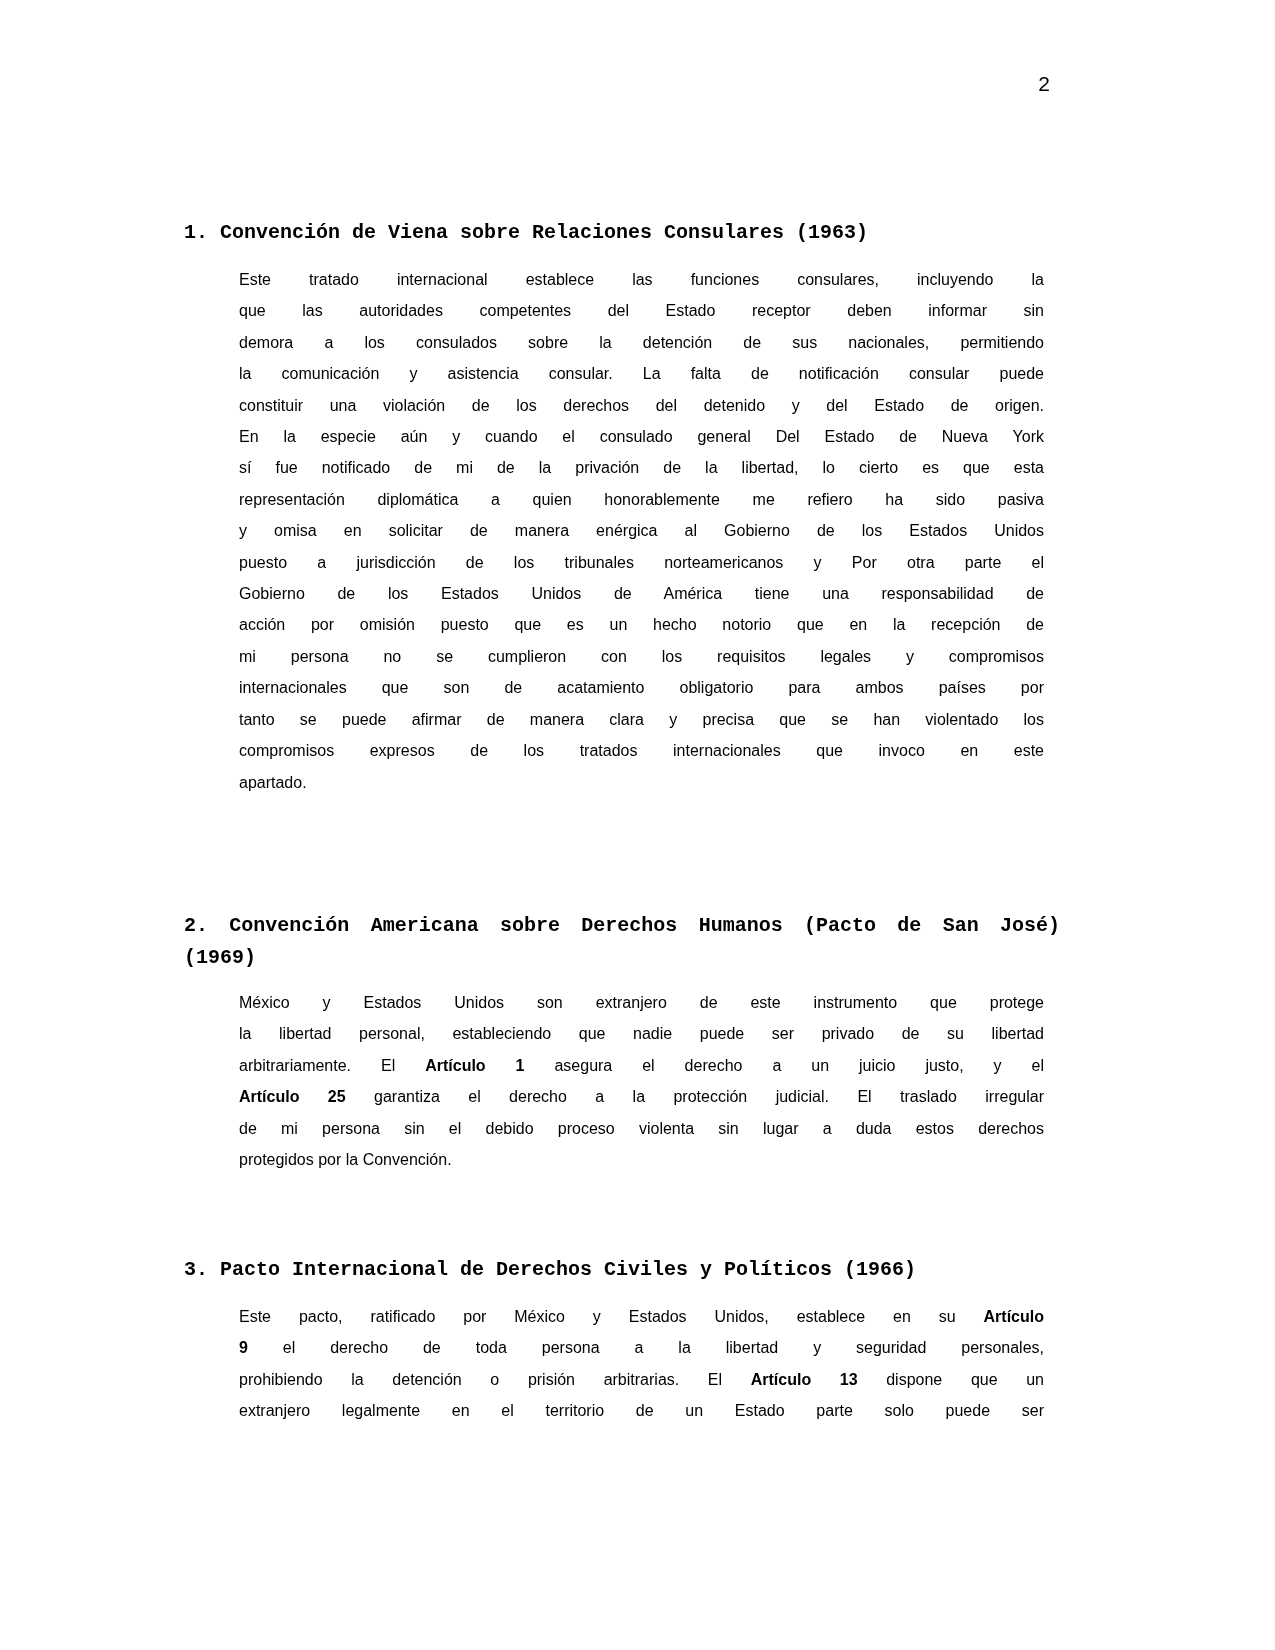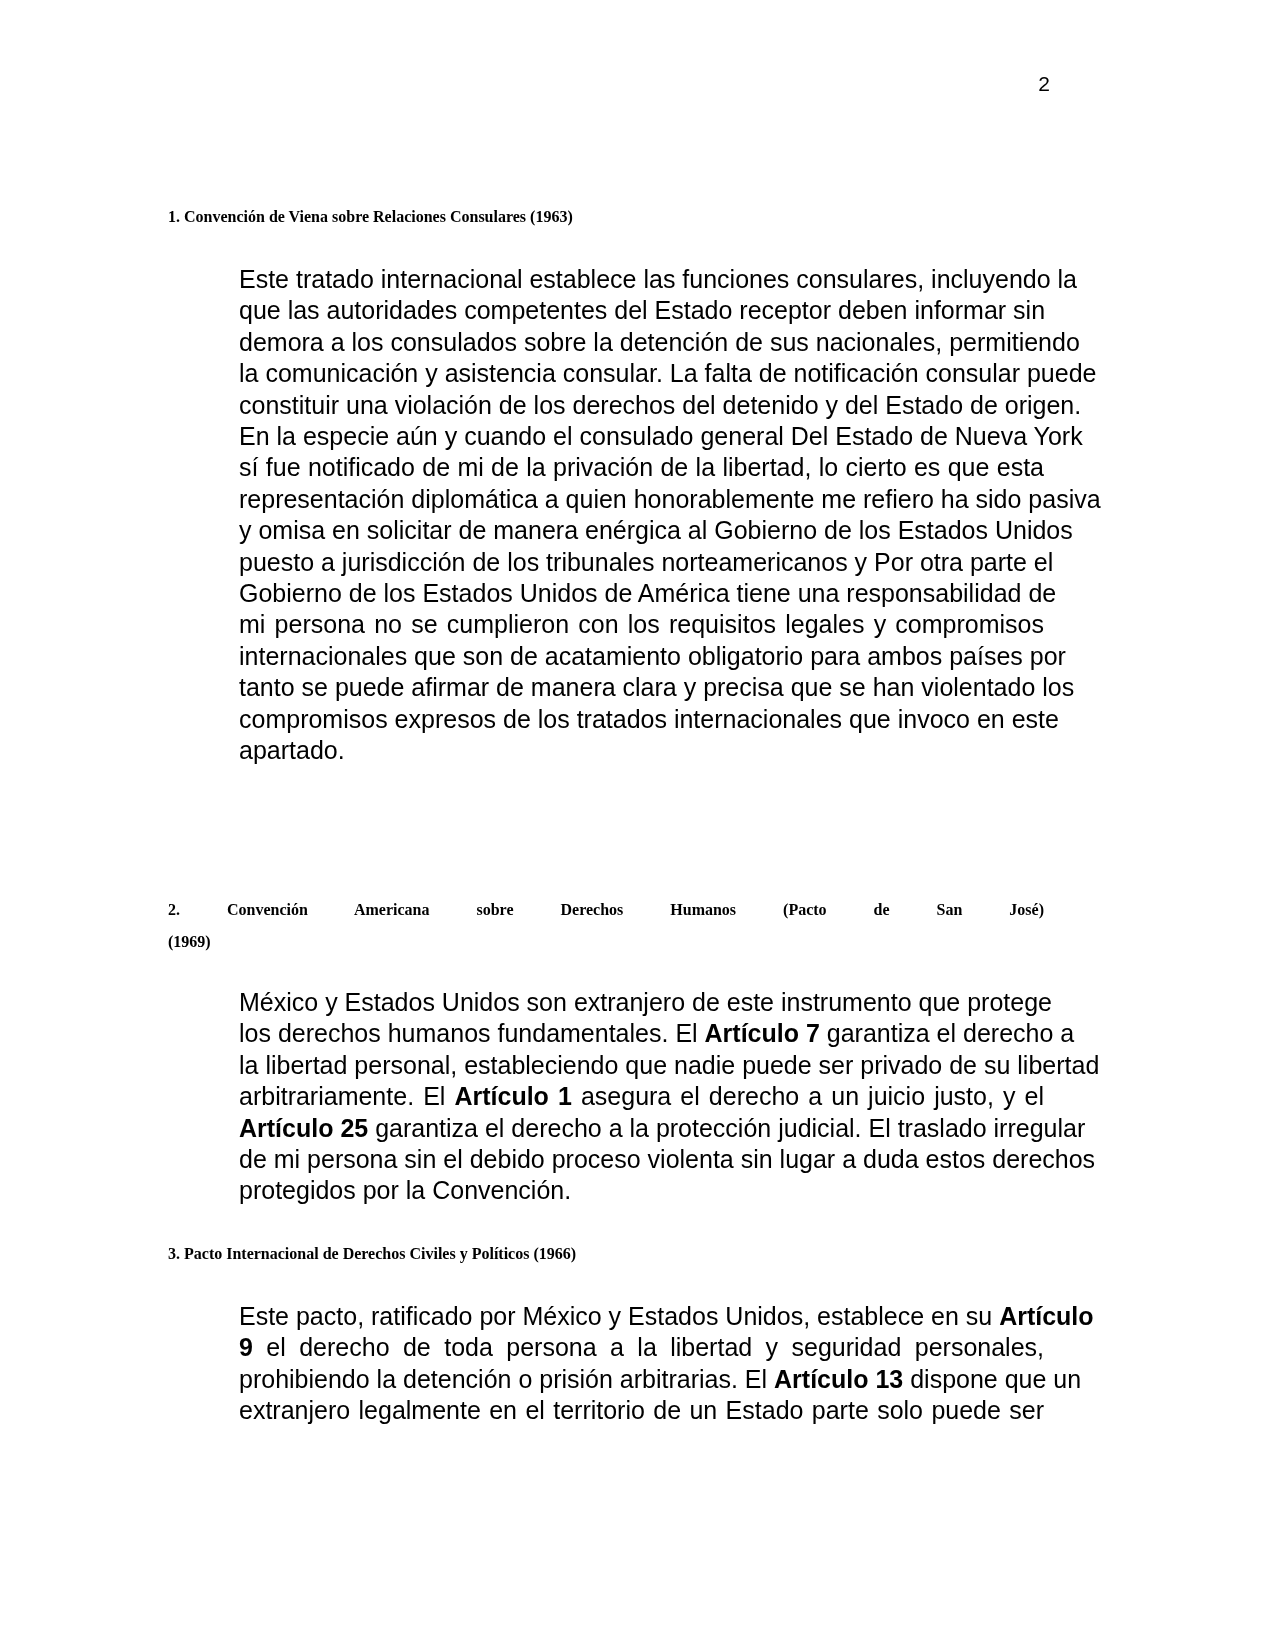--- a/index.html
+++ b/index.html
@@ -3,26 +3,26 @@
   <meta charset="utf-8">
   <style>
     html, body { margin: 0; padding: 0; background: #ffffff; }
     body { width: 1275px; height: 1650px; position: relative; overflow: hidden; color: #000; }
     .page-number {
       position: absolute; top: 72px; left: 1030px; width: 20px;
       font-family: "Liberation Sans", sans-serif; font-size: 21px; text-align: right;
     }
     .heading {
       position: absolute; left: 168px; width: 876px;
-      font-family: Liberation Serif, serif; font-weight: bold; font-size: 16px;
-      line-height: 31.5px; text-align: justify; margin: 0;
+      font-family: Liberation Mono, monospace; font-weight: bold; font-size: 20px;
+      line-height: 31.5px; text-align: justify; margin: 16px;
     }
     .para {
       position: absolute; left: 239px; width: 805px;
-      font-family: "Liberation Sans", sans-serif; font-size: 25px;
+      font-family: "Liberation Sans", sans-serif; font-size: 16px;
       line-height: 31.4px; text-align: justify; margin: 0;
     }
     .line { display: block; text-align: justify; text-align-last: justify; white-space: nowrap; }
     .line.last { text-align-last: left; }
     b { font-weight: bold; }
   </style>
 </head>
 <body>
 
 <div class="page-number">2</div>
@@ -33,34 +33,34 @@
     <span class="line">que las autoridades competentes del Estado receptor deben informar sin</span>
     <span class="line">demora a los consulados sobre la detención de sus nacionales, permitiendo</span>
     <span class="line">la comunicación y asistencia consular. La falta de notificación consular puede</span>
     <span class="line">constituir una violación de los derechos del detenido y del Estado de origen.</span>
     <span class="line">En la especie aún y cuando el consulado general Del Estado de Nueva York</span>
     <span class="line">sí fue notificado de mi de la privación de la libertad, lo cierto es que esta</span>
     <span class="line">representación diplomática a quien honorablemente me refiero ha sido pasiva</span>
     <span class="line">y omisa en solicitar de manera enérgica al Gobierno de los Estados Unidos</span>
     <span class="line">puesto a jurisdicción de los tribunales norteamericanos y Por otra parte el</span>
     <span class="line">Gobierno de los Estados Unidos de América tiene una responsabilidad de</span>
+    <span class="line">acción por omisión puesto que es un hecho notorio que en la recepción de</span>
     <span class="line">mi persona no se cumplieron con los requisitos legales y compromisos</span>
     <span class="line">internacionales que son de acatamiento obligatorio para ambos países por</span>
     <span class="line">tanto se puede afirmar de manera clara y precisa que se han violentado los</span>
     <span class="line">compromisos expresos de los tratados internacionales que invoco en este</span>
     <span class="line last">apartado.</span>
   </div>
 
 <h2 class="heading" style="top:894px;">
     <span class="line">2. Convención Americana sobre Derechos Humanos (Pacto de San José)</span>
     <span class="line last">(1969)</span>
   </h2>
 <div class="para" style="top:987px;">
     <span class="line">México y Estados Unidos son extranjero de este instrumento que protege</span>
-    <span class="line">los derechos humanos fundamentales. El <b>Artículo 7</b> garantiza el derecho a</span>
     <span class="line">la libertad personal, estableciendo que nadie puede ser privado de su libertad</span>
     <span class="line">arbitrariamente. El <b>Artículo 1</b> asegura el derecho a un juicio justo, y el</span>
     <span class="line"><b>Artículo 25</b> garantiza el derecho a la protección judicial. El traslado irregular</span>
     <span class="line">de mi persona sin el debido proceso violenta sin lugar a duda estos derechos</span>
     <span class="line last">protegidos por la Convención.</span>
   </div>
 
 <h2 class="heading" style="top:1238px;">3. Pacto Internacional de Derechos Civiles y Políticos (1966)</h2>
 <div class="para" style="top:1301px;">
     <span class="line">Este pacto, ratificado por México y Estados Unidos, establece en su <b>Artículo</b></span>

